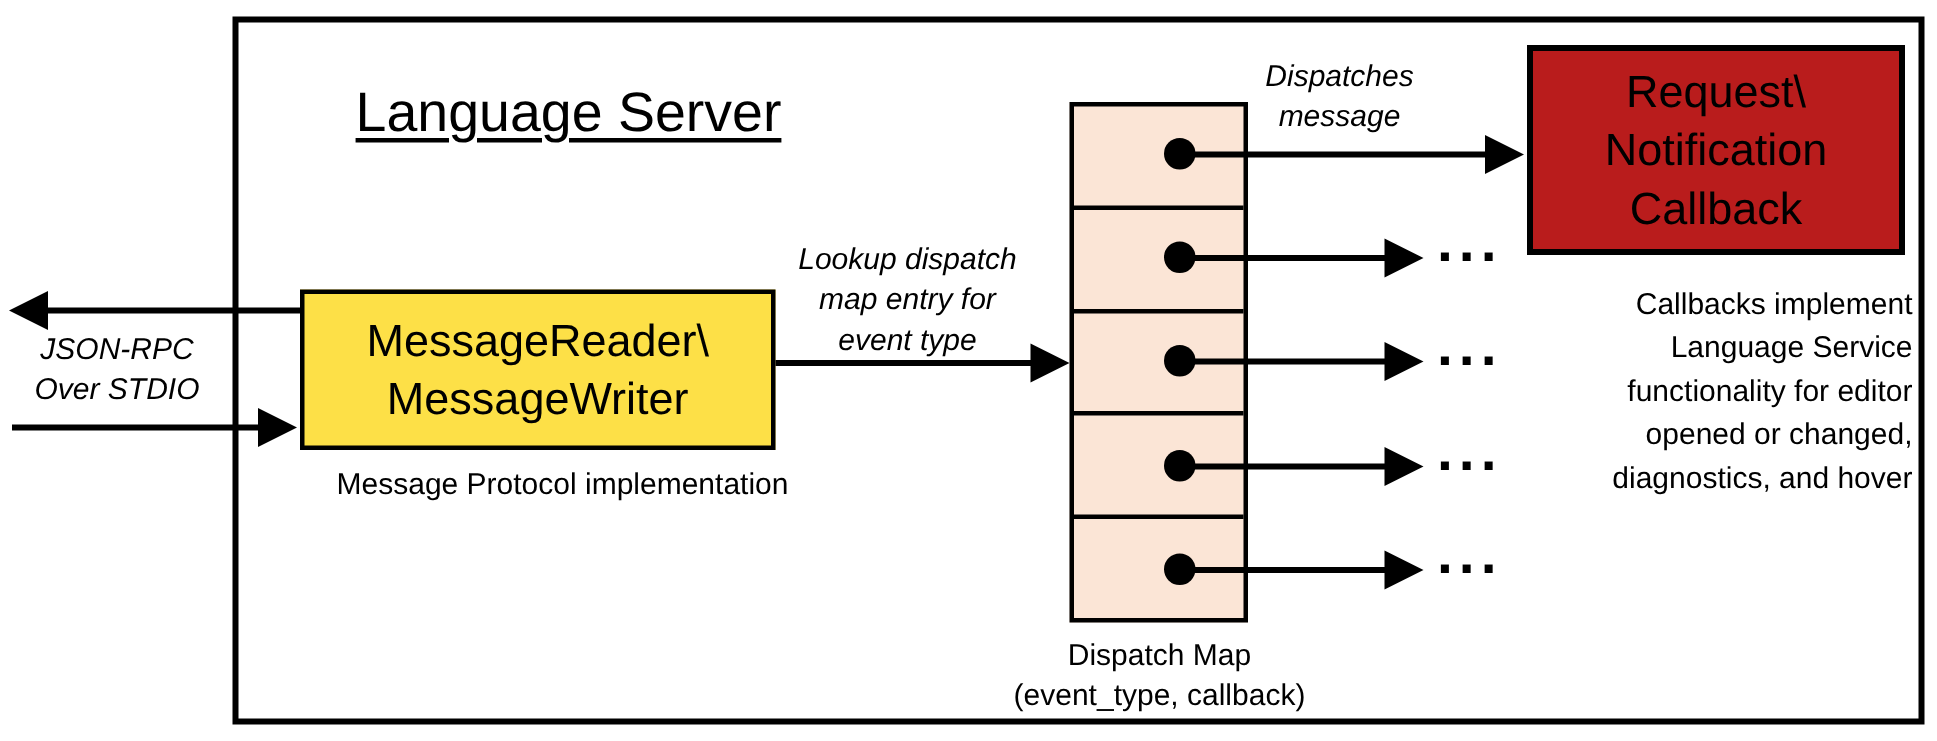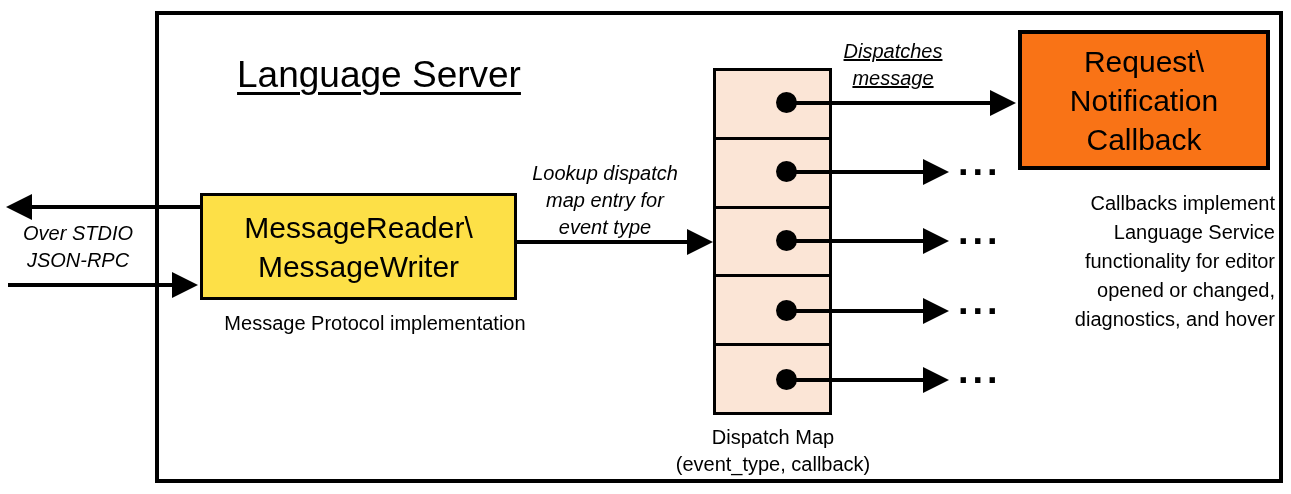--- a/index.html
+++ b/index.html
@@ -94,22 +94,22 @@
 
   <div class="title">Language Server</div>
 
   <div class="hline" style="left:30px; top:205px; width:170px;"></div>
   <div class="arrowhead-left" style="left:6px; top:194px;"></div>
 
   <div class="hline" style="left:8px; top:283px; width:164px;"></div>
   <div class="arrowhead-right" style="left:172px; top:272px;"></div>
 
   <div class="label italic" style="left:3px; top:220px; width:150px;">
+    <div>JSON-RPC</div>
     <div>Over STDIO</div>
-    <div>JSON-RPC</div>
   </div>
 
   <div class="node-box msg-box" style="background: #fde047;">
     <div>MessageReader\</div>
     <div>MessageWriter</div>
   </div>
 
   <div class="label" style="left:215px; top:310px; width:320px;">
     <div>Message Protocol implementation</div>
   </div>
@@ -149,26 +149,26 @@
   <div class="ellipsis" style="left:958px; top:231px;">...</div>
 
   <div class="hline" style="left:786px; top:309px; width:139px;"></div>
   <div class="arrowhead-right" style="left:923px; top:298px;"></div>
   <div class="ellipsis" style="left:958px; top:301px;">...</div>
 
   <div class="hline" style="left:786px; top:378px; width:139px;"></div>
   <div class="arrowhead-right" style="left:923px; top:367px;"></div>
   <div class="ellipsis" style="left:958px; top:370px;">...</div>
 
-  <div class="label italic" style="left:828px; top:38px; width:130px;text-decoration:underline;">
+  <div class="label italic" style="left:828px; top:38px; width:130px;">
     <div>Dispatches</div>
     <div>message</div>
   </div>
 
-  <div class="node-box cb-box" style="background: #f97316;">
+  <div class="node-box cb-box" style="background: #b91c1c;">
     <div>Request\</div>
     <div>Notification</div>
     <div>Callback</div>
   </div>
 
   <div class="note" style="left:1017px; top:189px; width:258px; line-height:29px;">
     <div>Callbacks implement</div>
     <div>Language Service</div>
     <div>functionality for editor</div>
     <div>opened or changed,</div>

